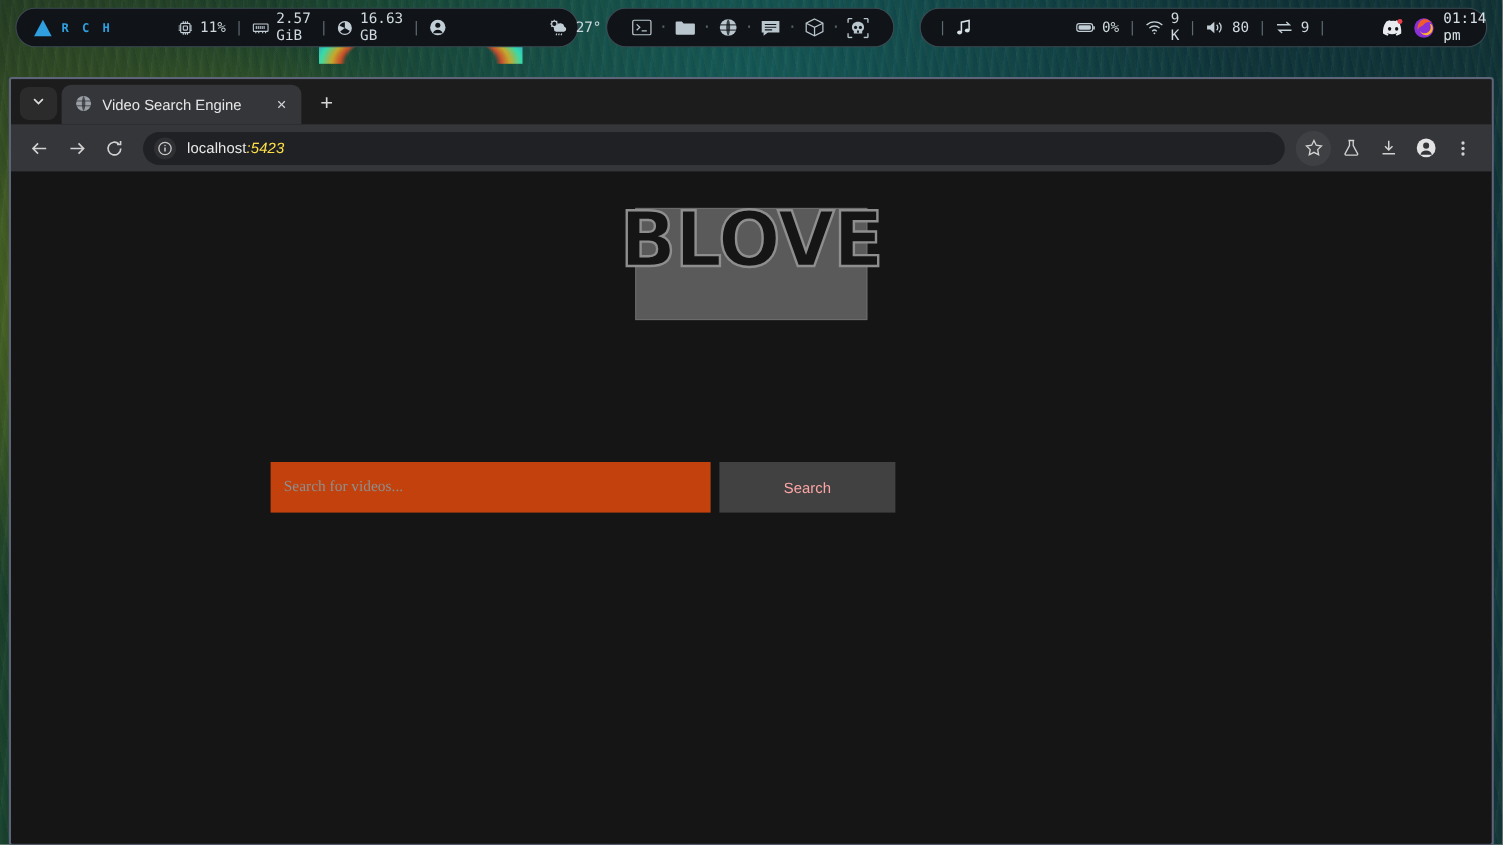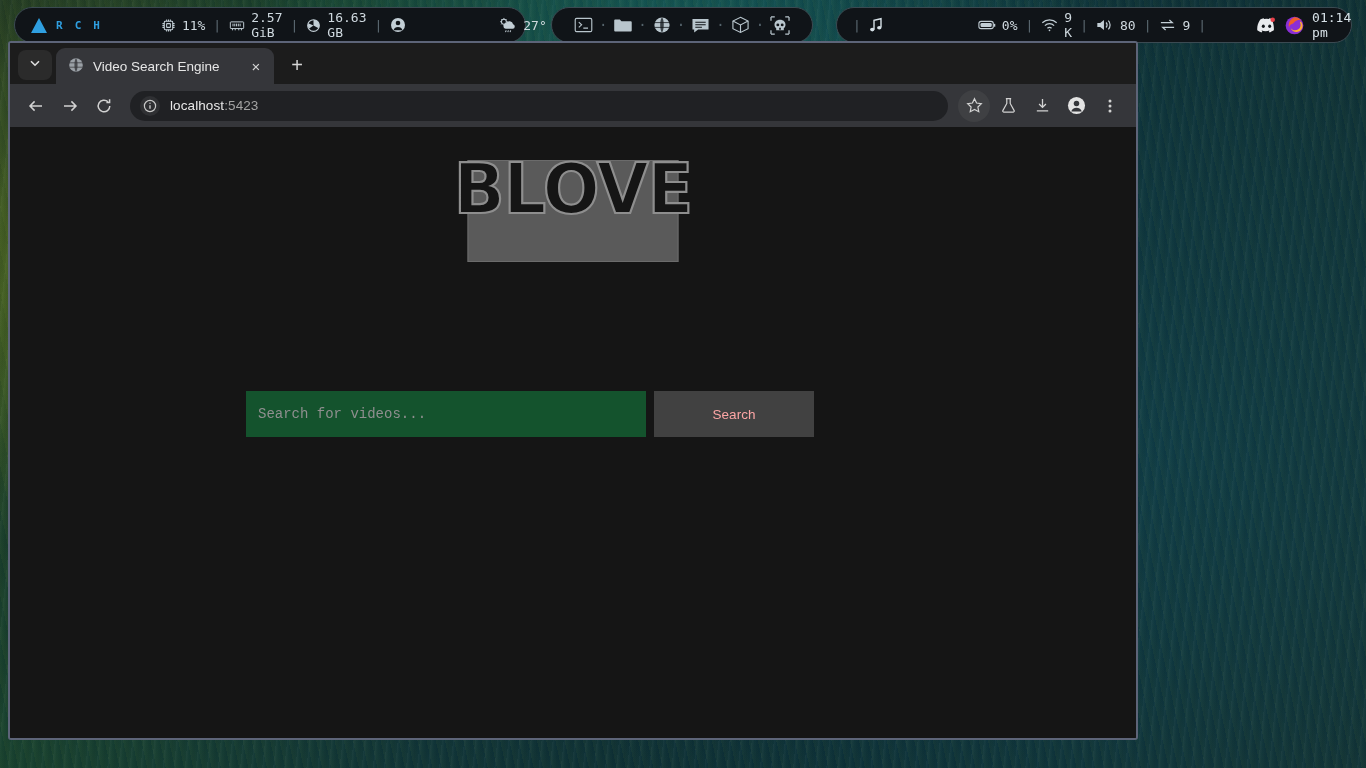--- a/index.html
+++ b/index.html
@@ -65,22 +65,22 @@
   .arch-letters { display: flex; gap: 11px; font-size: 11px; font-weight: bold; letter-spacing: 1px; color: #2f9fe0; }
 
   .sep { color: #5c6a72; margin: 0 8px; }
   .stat { display: inline-flex; align-items: center; gap: 6px; color: #cfd9df; }
   .ico { display: inline-flex; align-items: center; justify-content: center; color: #b9c6cd; }
   .mid-dot { color: #55646c; font-size: 14px; margin: 0 6px; }
 
   
   #browser {
     position: absolute;
-    left: 8px; top: 41px;
-    width: 1130px; height: 699px;
+    left: 8px; top: 70px;
+    width: 1350px; height: 699px;
     background: #1c1c1c;
     border: 2px solid #5d6478;
     border-radius: 3px;
     overflow: hidden;
     display: flex; flex-direction: column;
   }
   
   #tabstrip {
     height: 41px;
     background: #1c1c1c;
@@ -131,21 +131,21 @@
     border-radius: 16px;
     display: flex; align-items: center;
     padding: 0 10px; gap: 10px;
   }
   #info-chip {
     width: 20px; height: 20px; border-radius: 50%;
     background: #2f3033;
     display: flex; align-items: center; justify-content: center;
   }
   #url-text { font-size: 13.5px; color: #e8e8e8; letter-spacing: 0.1px; }
-  #url-text .port { color: #a3a3a3; }
+  #url-text .port { color: #fde047; font-style: italic; }
   #star-btn { background: #3f4043; }
 
   
   #page {
     flex: 1;
     background: #151515;
     position: relative;
     overflow: hidden;
   }
   #logo-wrap {
@@ -166,25 +166,25 @@
     line-height: 1;
     padding-bottom: 4px;
   }
   #search-row {
     position: absolute;
     left: 236px; top: 264px;
     display: flex; align-items: stretch; gap: 4px;
   }
   #search-input {
     width: 400px; height: 46px;
-    background: #14532d;
+    background: #c2410c;
     border: none; outline: none;
     color: #e0e0e0; font-size: 14px;
     padding: 0 12px;
-    font-family: Liberation Mono, monospace;
+    font-family: Liberation Serif, serif;
   }
   #search-input::placeholder { color: #8f8f8f; }
   #source-select {
     width: 320px; height: 46px;
     background: #404040;
     display: flex; align-items: center;
     position: relative;
   }
   #source-value { padding-left: 20px; color: #f0f0f0; font-size: 15px; }
   #select-arrow {

